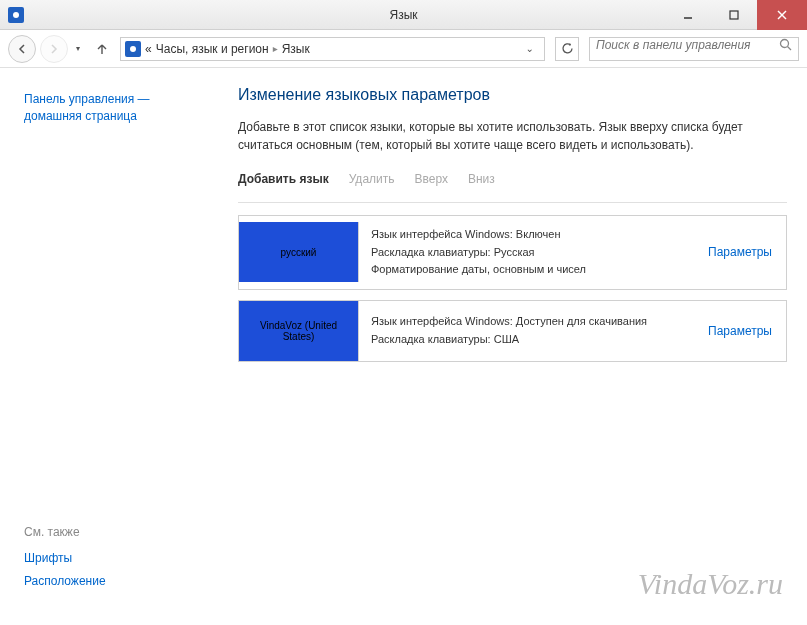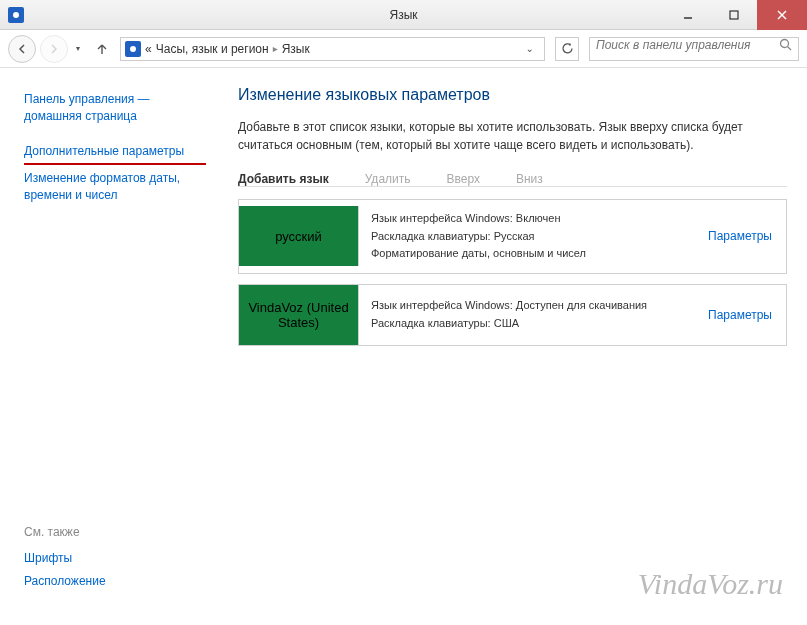--- a/index.html
+++ b/index.html
@@ -36,27 +36,27 @@
     .sidebar-link { color: #0066cc; padding: 3px 0; cursor: pointer; line-height: 1.4; }
     .sidebar-link.active { border-bottom: 2px solid #c00000; padding-bottom: 4px; margin-bottom: 2px; }
     .sidebar-group { margin-bottom: 12px; }
     .sidebar-footer { margin-top: auto; padding-bottom: 20px; }
     .sidebar-footer-title { color: #888; font-size: 12px; margin-bottom: 8px; }
     
     .main { flex: 1; padding: 18px 20px 0 20px; position: relative; }
     .main-title { color: #004080; font-size: 16px; font-weight: normal; margin-bottom: 14px; }
     .main-desc { font-size: 12px; color: #333; line-height: 1.5; margin-bottom: 18px; }
     
-    .toolbar { display: flex; gap: 36px; font-size: 12px; padding-bottom: 0; border-bottom: 1px solid #e0e0e0; margin-bottom: 12px; }
+    .toolbar { display: flex; gap: 20px; font-size: 12px; padding-bottom: 16px; border-bottom: 1px solid #e0e0e0; margin-bottom: 12px; }
     .toolbar-btn { cursor: pointer; }
     .toolbar-btn.enabled { color: #333; font-weight: 600; }
     .toolbar-btn.disabled { color: #aaa; }
     
     .lang-row { display: flex; align-items: center; border: 1px solid #d0d0d0; margin-bottom: 10px; background: #fff; }
-    .lang-tile { width: 120px; min-height: 60px; border-right: 1px solid #d0d0d0; display: flex; align-items: center; justify-content: center; text-align: center; font-size: 13px; padding: 8px; background: #15803d; }
+    .lang-tile { width: 120px; min-height: 60px; border-right: 1px solid #d0d0d0; display: flex; align-items: center; justify-content: center; text-align: center; font-size: 10px; padding: 8px; background: #1d4ed8; }
     .lang-details { flex: 1; padding: 10px 12px; font-size: 11px; line-height: 1.6; color: #333; }
     .lang-options { padding: 0 14px; font-size: 12px; color: #0066cc; cursor: pointer; }
     
     .watermark { position: absolute; right: 24px; bottom: 24px; text-align: right; color: #bbb; pointer-events: none; }
     .watermark-title { font-size: 30px; font-style: italic; font-family: Georgia, serif; }
     .watermark-sub { font-size: 14px; font-style: italic; font-family: Georgia, serif; }
   </style>
 </head>
 <body>
 
@@ -123,24 +123,20 @@
         </svg>
     </span>
   </div>
 </div>
 
 <div class="content">
   <div class="sidebar">
     <div class="sidebar-group">
       <div class="sidebar-link">Панель управления — домашняя страница</div>
     </div>
-    <div class="sidebar-group">
-      <div class="sidebar-link active">Дополнительные параметры</div>
-      <div class="sidebar-link">Изменение форматов даты, времени и чисел</div>
-    </div>
     <div class="sidebar-footer">
       <div class="sidebar-footer-title">См. также</div>
       <div class="sidebar-link">Шрифты</div>
       <div class="sidebar-link">Расположение</div>
     </div>
   </div>
 
   <div class="main">
     <h1 class="main-title">Изменение языковых параметров</h1>
     <p class="main-desc">Добавьте в этот список языки, которые вы хотите использовать. Язык вверху списка будет считаться основным (тем, который вы хотите чаще всего видеть и использовать).</p>

